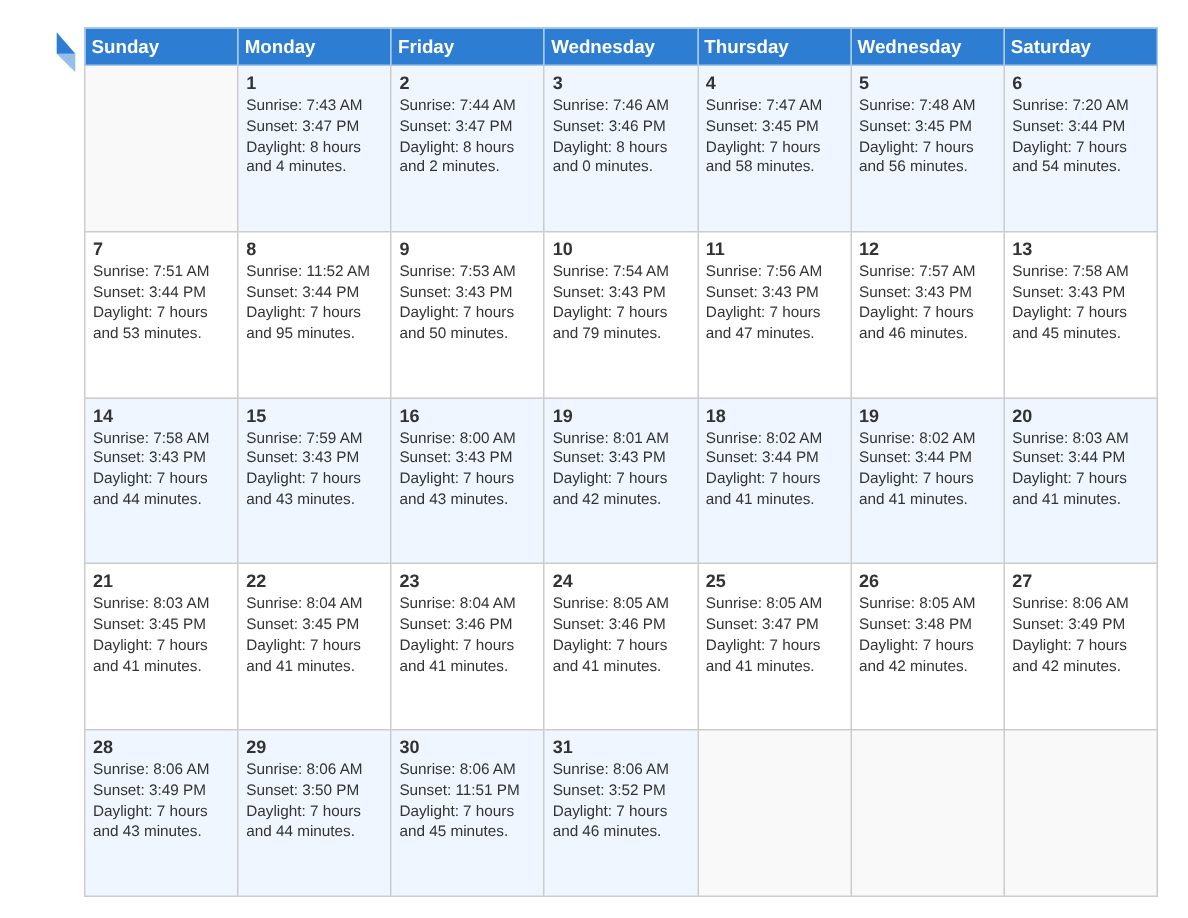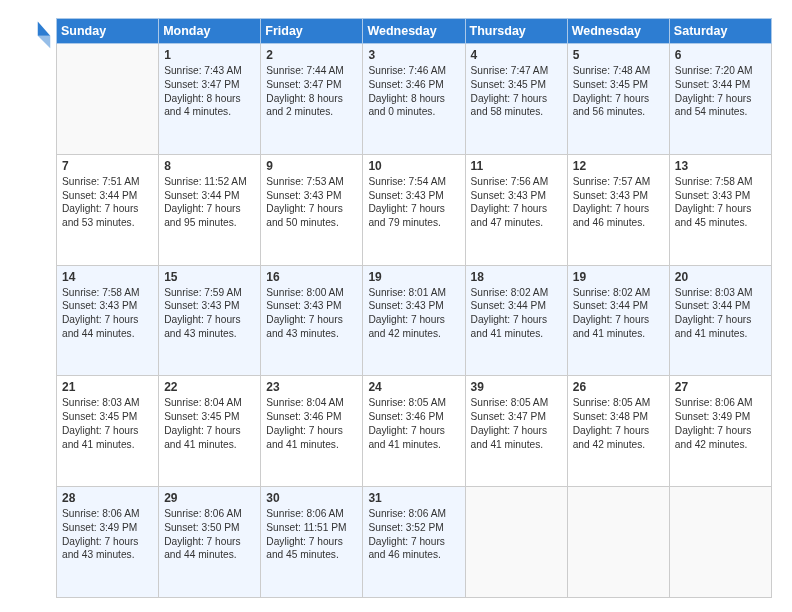--- a/index.html
+++ b/index.html
@@ -304,21 +304,21 @@
             <span class="cell-line">and 41 minutes.</span>
           </td>
           <td>
             <span class="day-num">24</span>
             <span class="cell-line">Sunrise: 8:05 AM</span>
             <span class="cell-line">Sunset: 3:46 PM</span>
             <span class="cell-line">Daylight: 7 hours</span>
             <span class="cell-line">and 41 minutes.</span>
           </td>
           <td>
-            <span class="day-num">39</span>
+            <span class="day-num">25</span>
             <span class="cell-line">Sunrise: 8:05 AM</span>
             <span class="cell-line">Sunset: 3:47 PM</span>
             <span class="cell-line">Daylight: 7 hours</span>
             <span class="cell-line">and 41 minutes.</span>
           </td>
           <td>
             <span class="day-num">26</span>
             <span class="cell-line">Sunrise: 8:05 AM</span>
             <span class="cell-line">Sunset: 3:48 PM</span>
             <span class="cell-line">Daylight: 7 hours</span>

